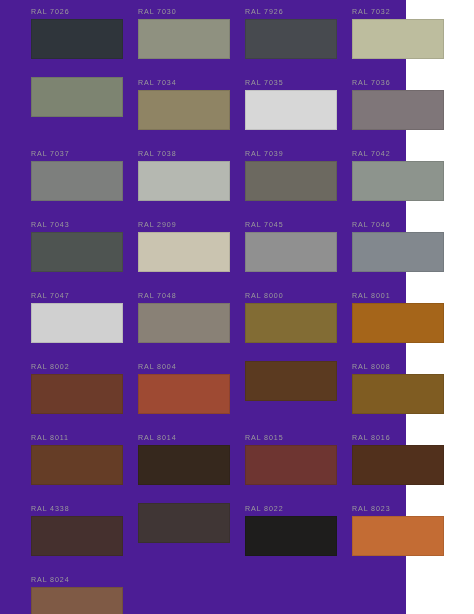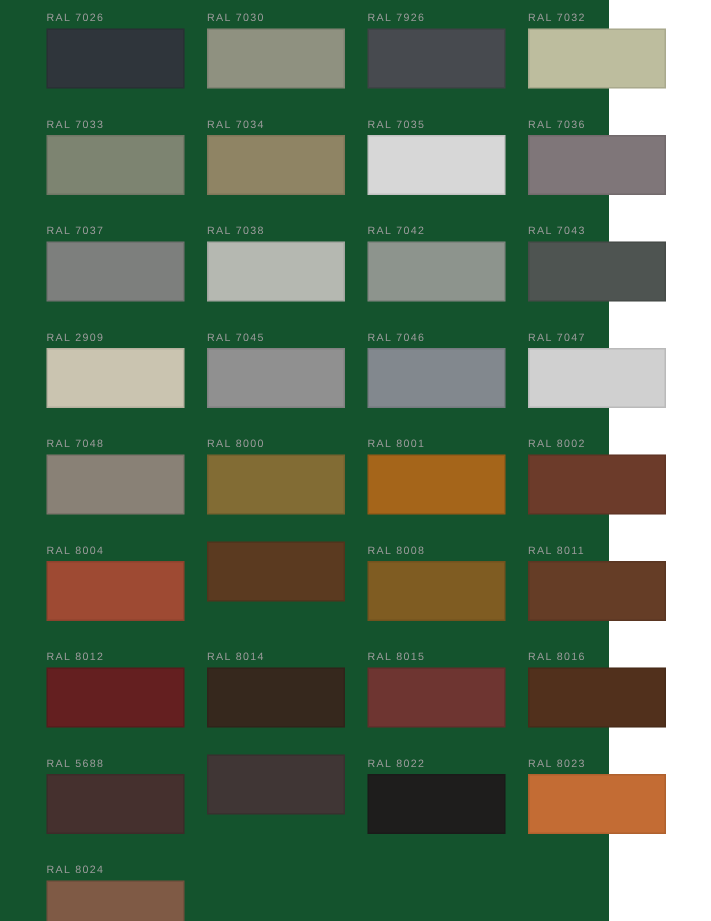--- a/index.html
+++ b/index.html
@@ -12,21 +12,21 @@
     width: 474px;
     height: 614px;
     overflow: hidden;
     font-family: "Liberation Sans", "DejaVu Sans", sans-serif;
     -webkit-font-smoothing: antialiased;
   }
   #chart {
     position: relative;
     width: 406px;
     height: 614px;
-    background: #14532d;
+    background: #4c1d95;
   }
   .swatch-grid {
     position: absolute;
     left: 31px;
     top: 6px;
     width: 428px;
     display: grid;
     grid-template-columns: repeat(4, 107px);
     grid-auto-rows: 71px;
   }
@@ -68,21 +68,20 @@
       </div>
       <div class="swatch-cell">
         <span class="swatch-label">RAL 7926</span>
         <span class="swatch-chip" style="background-color: rgb(71, 74, 79);"></span>
       </div>
       <div class="swatch-cell">
         <span class="swatch-label">RAL 7032</span>
         <span class="swatch-chip" style="background-color: rgb(189, 189, 158);"></span>
       </div>
       <div class="swatch-cell">
-        <span class="swatch-label">RAL 7033</span>
         <span class="swatch-chip" style="background-color: rgb(125, 132, 113);"></span>
       </div>
       <div class="swatch-cell">
         <span class="swatch-label">RAL 7034</span>
         <span class="swatch-chip" style="background-color: rgb(143, 132, 100);"></span>
       </div>
       <div class="swatch-cell">
         <span class="swatch-label">RAL 7035</span>
         <span class="swatch-chip" style="background-color: rgb(215, 215, 215);"></span>
       </div>
@@ -90,20 +89,24 @@
         <span class="swatch-label">RAL 7036</span>
         <span class="swatch-chip" style="background-color: rgb(127, 118, 121);"></span>
       </div>
       <div class="swatch-cell">
         <span class="swatch-label">RAL 7037</span>
         <span class="swatch-chip" style="background-color: rgb(125, 127, 125);"></span>
       </div>
       <div class="swatch-cell">
         <span class="swatch-label">RAL 7038</span>
         <span class="swatch-chip" style="background-color: rgb(181, 184, 177);"></span>
+      </div>
+      <div class="swatch-cell">
+        <span class="swatch-label">RAL 7039</span>
+        <span class="swatch-chip" style="background-color: rgb(108, 105, 96);"></span>
       </div>
       <div class="swatch-cell">
         <span class="swatch-label">RAL 7042</span>
         <span class="swatch-chip" style="background-color: rgb(141, 148, 141);"></span>
       </div>
       <div class="swatch-cell">
         <span class="swatch-label">RAL 7043</span>
         <span class="swatch-chip" style="background-color: rgb(78, 84, 81);"></span>
       </div>
       <div class="swatch-cell">
@@ -147,37 +150,33 @@
       </div>
       <div class="swatch-cell">
         <span class="swatch-label">RAL 8008</span>
         <span class="swatch-chip" style="background-color: rgb(127, 92, 34);"></span>
       </div>
       <div class="swatch-cell">
         <span class="swatch-label">RAL 8011</span>
         <span class="swatch-chip" style="background-color: rgb(101, 61, 38);"></span>
       </div>
       <div class="swatch-cell">
-        <span class="swatch-label">RAL 8012</span>
-        <span class="swatch-chip" style="background-color: rgb(100, 31, 32);"></span>
-      </div>
-      <div class="swatch-cell">
         <span class="swatch-label">RAL 8014</span>
         <span class="swatch-chip" style="background-color: rgb(54, 40, 29);"></span>
       </div>
       <div class="swatch-cell">
         <span class="swatch-label">RAL 8015</span>
         <span class="swatch-chip" style="background-color: rgb(110, 53, 49);"></span>
       </div>
       <div class="swatch-cell">
         <span class="swatch-label">RAL 8016</span>
         <span class="swatch-chip" style="background-color: rgb(81, 48, 28);"></span>
       </div>
       <div class="swatch-cell">
-        <span class="swatch-label">RAL 5688</span>
+        <span class="swatch-label">RAL 4338</span>
         <span class="swatch-chip" style="background-color: rgb(69, 48, 46);"></span>
       </div>
       <div class="swatch-cell">
         <span class="swatch-chip" style="background-color: rgb(64, 54, 53);"></span>
       </div>
       <div class="swatch-cell">
         <span class="swatch-label">RAL 8022</span>
         <span class="swatch-chip" style="background-color: rgb(30, 29, 28);"></span>
       </div>
       <div class="swatch-cell">

